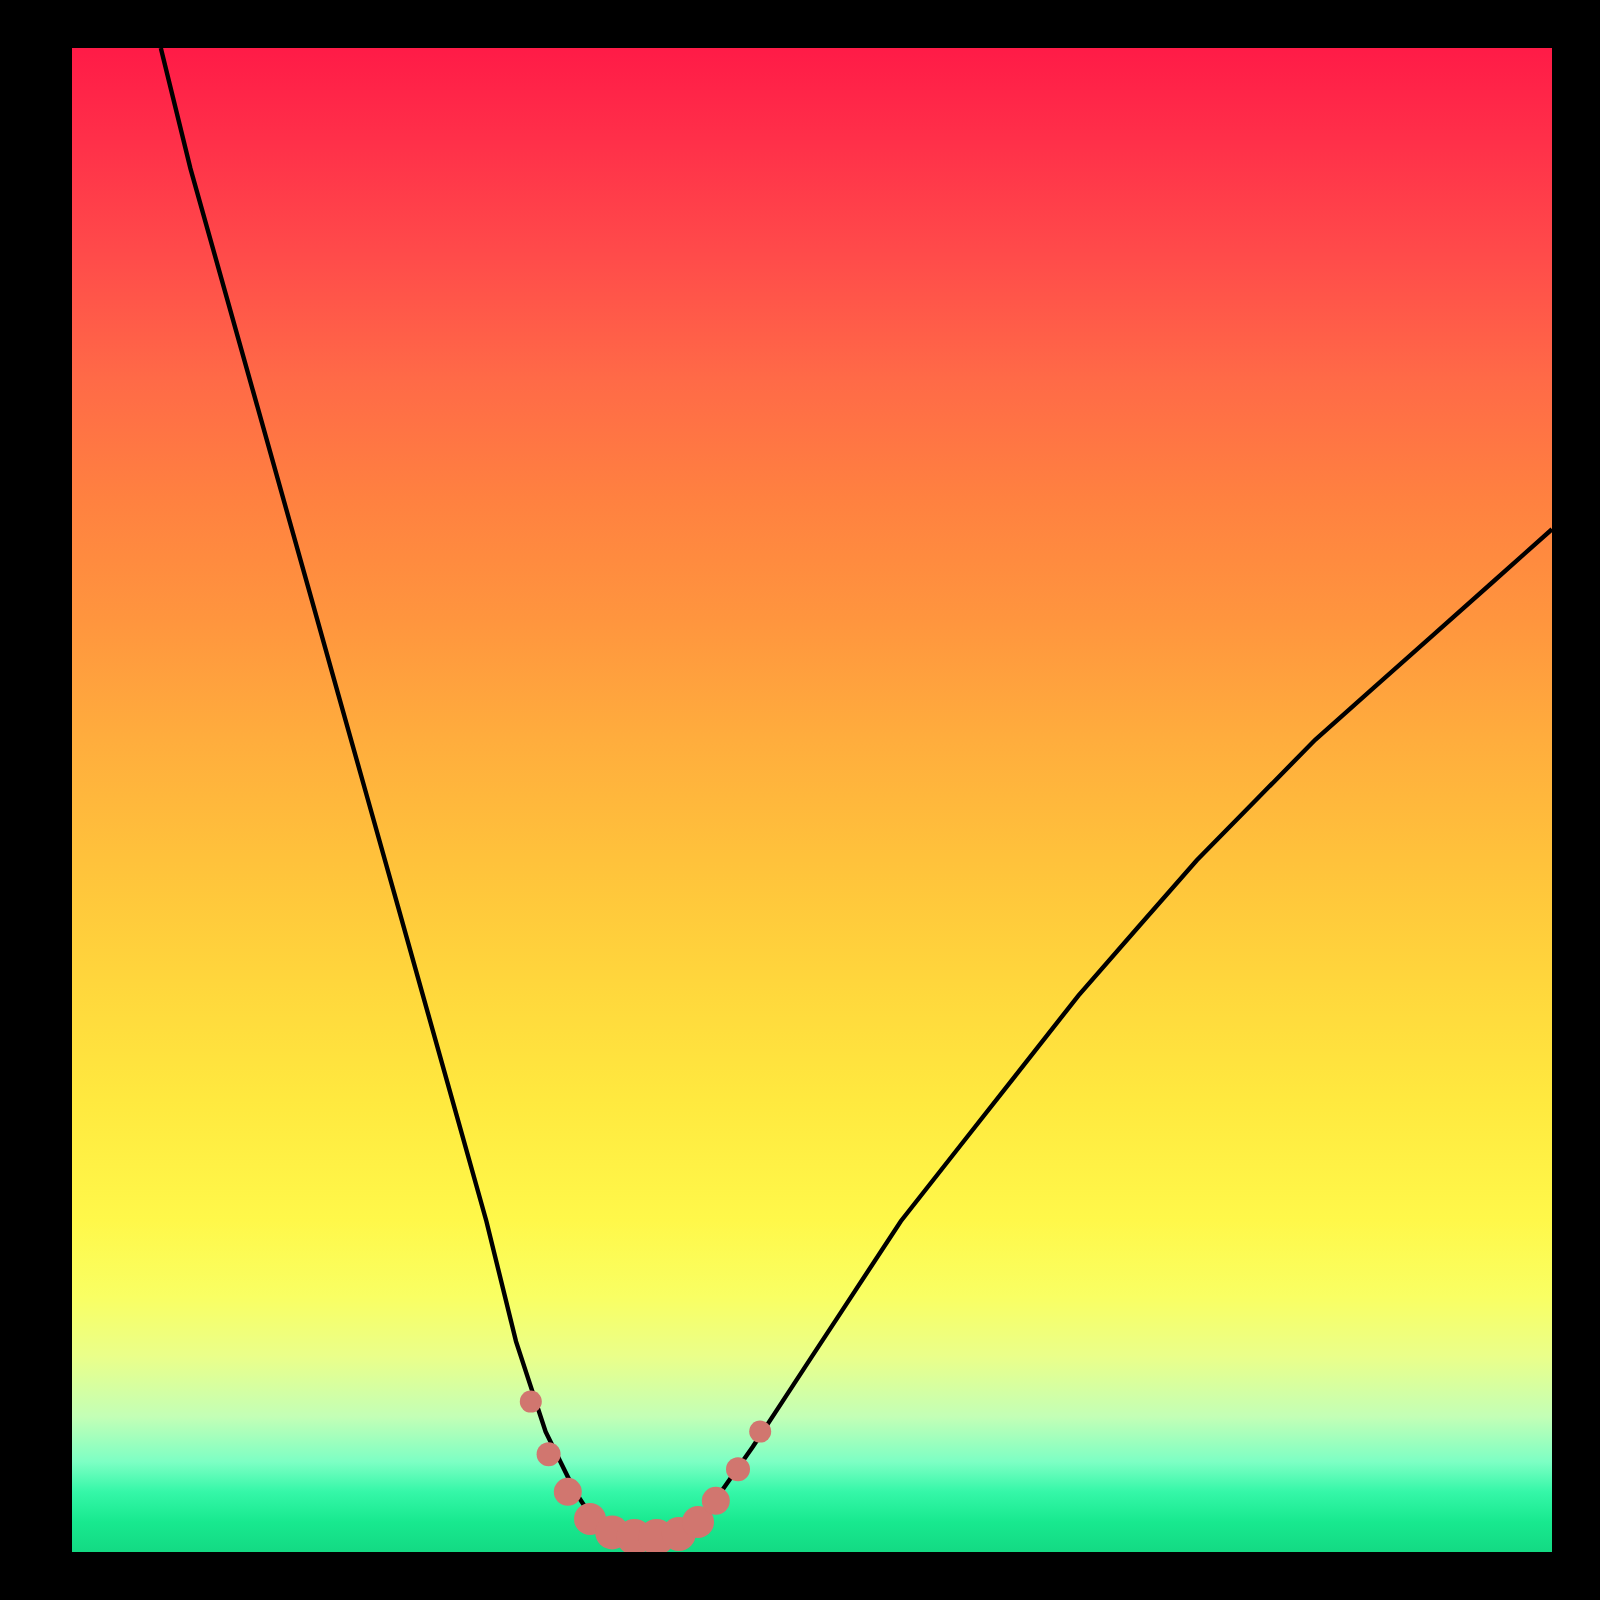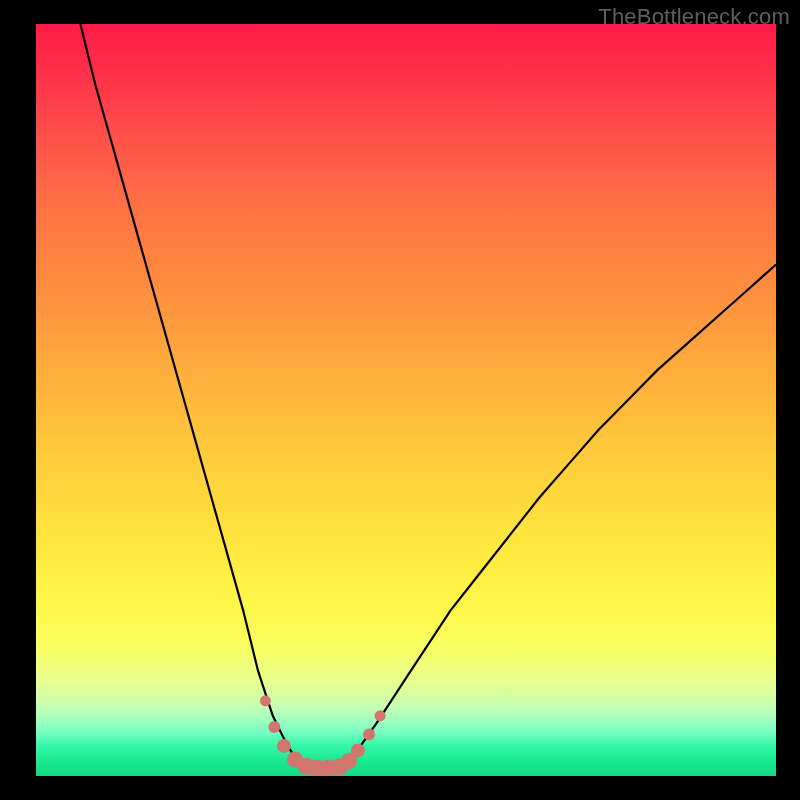--- a/index.html
+++ b/index.html
@@ -88,14 +88,13 @@
           <circle cx="281.2" cy="744.5" r="9" fill="#d1766f"></circle>
           <circle cx="292.3" cy="744.5" r="9" fill="#d1766f"></circle>
           <circle cx="303.4" cy="743.0" r="8.5" fill="#d1766f"></circle>
           <circle cx="313.0" cy="737.0" r="8" fill="#d1766f"></circle>
           <circle cx="321.9" cy="726.4" r="7" fill="#d1766f"></circle>
           <circle cx="333.0" cy="710.6" r="6" fill="#d1766f"></circle>
           <circle cx="344.1" cy="691.8" r="5.5" fill="#d1766f"></circle>
         </g>
     </svg>
   </div>
-  <div class="watermark">TheBottleneck.com</div>
 </div>
 
 </body></html>

